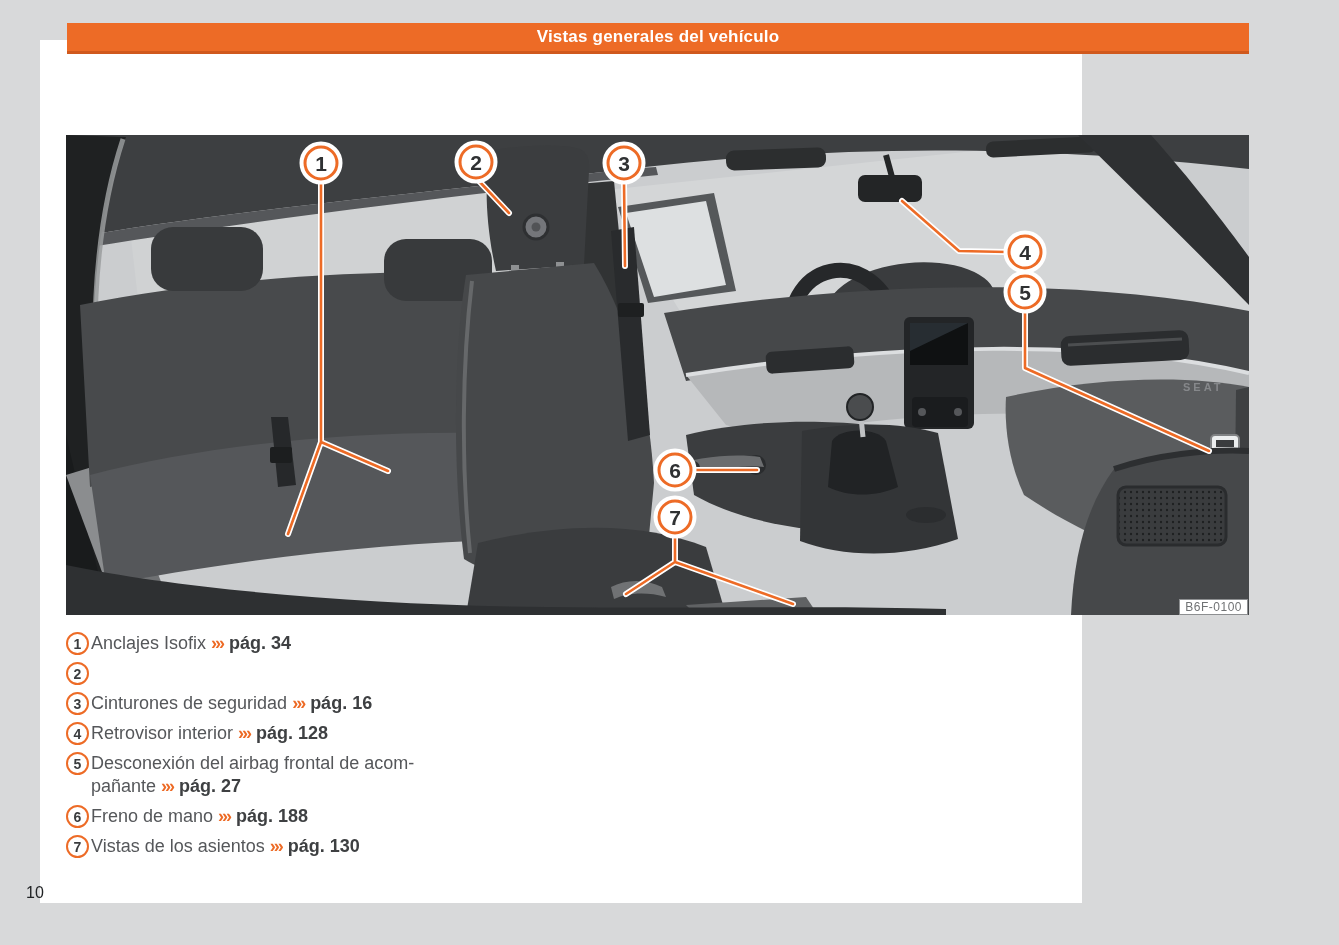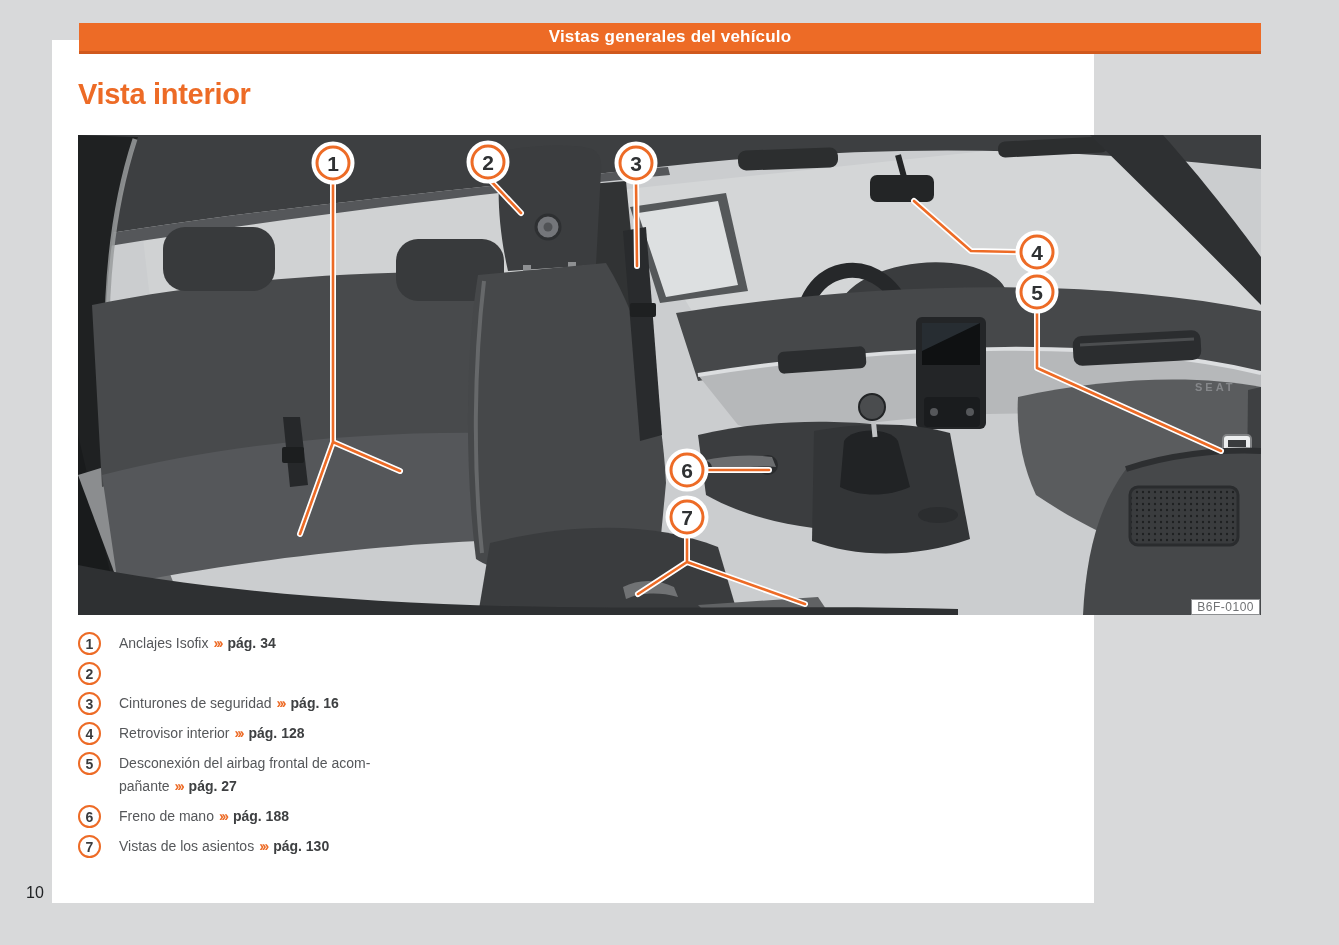--- a/index.html
+++ b/index.html
@@ -7,21 +7,21 @@
     --accent-dark:#D0591D;
     --text:#55575A;
     --text-bold:#3E4042;
     --stage-bg:#D8D9DA;
   }
   *{margin:0;padding:0;box-sizing:border-box;}
   html,body{width:1339px;height:945px;overflow:hidden;}
   body{font-family:"Liberation Sans",sans-serif;background:var(--stage-bg);position:relative;}
 
   .page{
-    position:absolute;left:52px;top:40px;width:1042px;height:863px;
+    position:absolute;left:40px;top:40px;width:1042px;height:863px;
     background:#ffffff;
   }
 
   .chapter-bar{
     position:absolute;left:27px;top:-17px;width:1182px;height:31px;
     background:var(--accent);border-bottom:3px solid var(--accent-dark);
     display:flex;align-items:center;justify-content:center;
   }
   .chapter-bar span{
     color:#ffffff;font-size:17px;font-weight:bold;letter-spacing:.2px;
@@ -53,42 +53,41 @@
   
   .legend{
     position:absolute;left:26px;top:592px;width:430px;list-style:none;
   }
   .legend-item{display:flex;align-items:flex-start;margin-bottom:7px;}
   .lnum{
     flex:0 0 auto;width:23px;height:23px;border:2px solid var(--accent);border-radius:50%;
     display:flex;align-items:center;justify-content:center;
     font-size:14px;font-weight:bold;color:#3A3C3E;margin-top:0px;
   }
-  .ltext{font-size:14px;line-height:23px;color:var(--text);margin-left:18px;}
+  .ltext{font-size:18px;line-height:23px;color:var(--text);margin-left:2px;}
   .llabel{white-space:pre-line;}
   .lchev{color:var(--accent);font-weight:bold;letter-spacing:-2px;margin:0 6px 0 5px;}
   .lref{font-weight:bold;color:var(--text-bold);}
 
   .page-number{
     position:absolute;left:26px;top:884px;
     font-size:16px;font-weight:normal;color:#212325;
   }
 </style>
 </head>
 <body>
 
 <div class="stage">
 
   <div class="page">
 
     <div class="chapter-bar">
       <span>Vistas generales del vehículo</span>
     </div>
 
-    <h1 class="section-title">Vista interior</h1>
 
     <div class="figure">
       <svg viewBox="0 0 1183 480" aria-hidden="true">
         <defs>
           <pattern id="mesh" width="6" height="6" patternUnits="userSpaceOnUse">
             <rect width="6" height="6" fill="#3A3C3E"></rect>
             <circle cx="3" cy="3" r="1.2" fill="#1E2021"></circle>
           </pattern>
         </defs>
 

